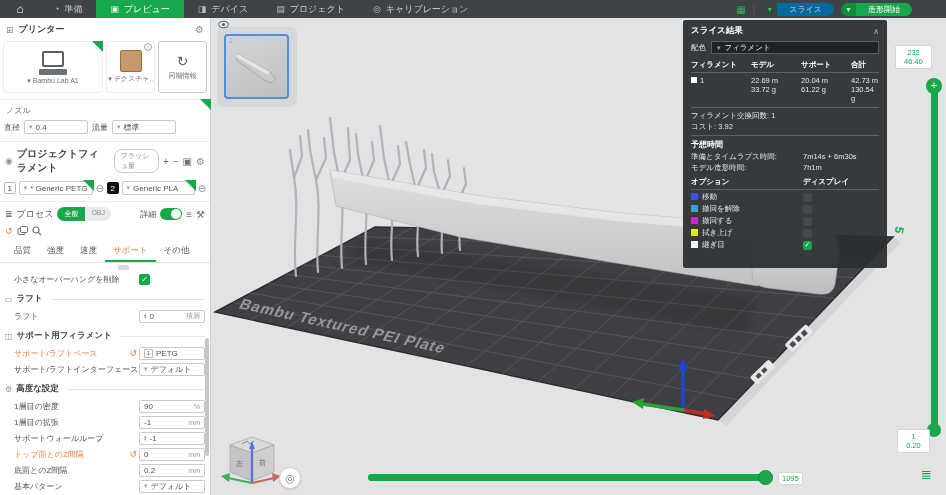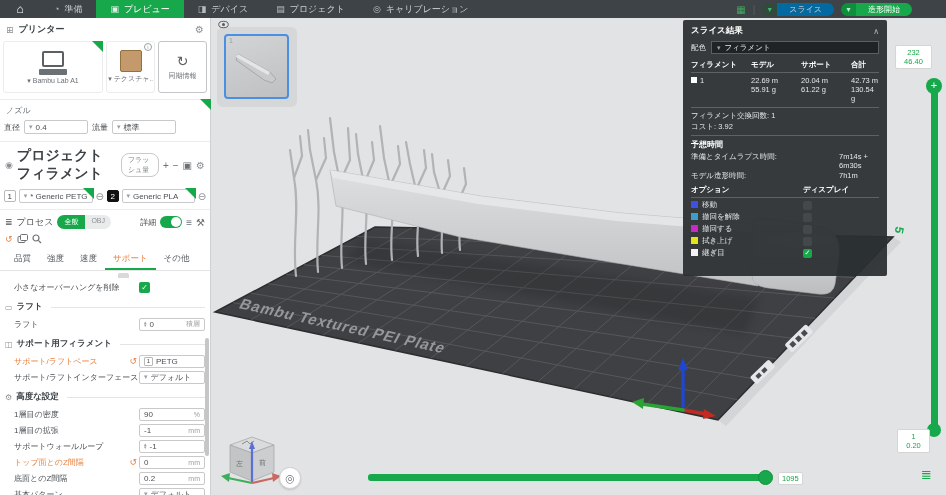--- a/index.html
+++ b/index.html
@@ -47,21 +47,21 @@
   .divider { border-bottom:1px solid #ececec; margin:0 0; }
   .nozzle { position:relative; padding:3px 4px 7px 4px; }
   .nz-title { font-size:8px; color:#6a7075; padding:2px 2px 4px 2px; }
   .nz-row { display:flex; align-items:center; gap:4px; }
   .nz-lab { font-size:8px; color:#4a5055; }
   .selbox { display:flex; align-items:center; gap:3px; border:1px solid #c9c9c9; border-radius:2px; height:14px; padding:0 4px; font-size:8px; background:#fff; position:relative; }
   .selbox .chv { color:#9aa0a3; font-size:7px; }
   .nz-row .selbox { width:64px; }
   .sec-head { display:flex; align-items:center; gap:4px; padding:5px 5px 4px 5px; }
   .sec-head .hicon { color:#8a9094; font-size:9px; }
-  .sec-head .htitle { font-weight:bold; font-size:14px; color:#3c4246; }
+  .sec-head .htitle { font-weight:bold; font-size:10px; color:#3c4246; }
   .pill-outline { border:1px solid #c9c9c9; border-radius:8px; padding:1px 6px; font-size:7px; color:#7a8084; }
   .mini-ic { color:#6a7074; font-size:10px; }
   .fil-row { display:flex; align-items:center; gap:3px; padding:2px 4px 6px 4px; }
   .idx-box { width:12px; height:12px; border:1px solid #b9b9b9; border-radius:2px; display:flex; align-items:center; justify-content:center; font-size:8px; background:#fff; color:#3c4246; }
   .idx-box.dark { background:#111; color:#fff; border-color:#111; }
   .fil-sel { width:76px; position:relative; }
   .fil-sel .selbox { width:100%; }
   .minus-circ { color:#8a9094; font-size:10px; }
   .proc-head { display:flex; align-items:center; gap:4px; padding:5px 5px 3px 5px; }
   .mode-pill { display:flex; border-radius:9px; overflow:hidden; font-size:7px; }
@@ -111,21 +111,21 @@
   .sp-collapse { margin-left:auto; color:#aeb3b5; font-size:8px; }
   .sp-colorrow { display:flex; align-items:center; gap:5px; margin-bottom:4px; }
   .sp-select { flex:1; background:#202326; border:1px solid #5a5f62; height:13px; display:flex; align-items:center; gap:4px; padding:0 5px; color:#e4e6e7; }
   .sp-table { display:grid; grid-template-columns:60px 50px 50px auto; row-gap:1px; }
   .sp-th { font-weight:bold; color:#fff; padding:2px 0; border-bottom:1px solid #5d6265; }
   .sp-td { padding:2px 0 1px 0; line-height:9px; }
   .swatch { display:inline-block; width:6px; height:6px; background:#fff; margin-right:3px; }
   .sp-line { border-top:1px solid #5d6265; margin:3px 0; }
   .sp-kv { margin:1px 0; }
   .sp-sec-title { font-weight:bold; color:#fff; margin:3px 0 2px 0; font-size:8px; }
-  .sp-trow { display:grid; grid-template-columns:112px auto; margin:1px 0;gap:36px; }
+  .sp-trow { display:grid; grid-template-columns:112px auto; margin:1px 0; }
   .sp-opthead { display:grid; grid-template-columns:112px auto; font-weight:bold; color:#fff; border-bottom:1px solid #5d6265; padding-bottom:2px; margin-top:4px; }
   .sp-optrow { display:grid; grid-template-columns:112px auto; align-items:center; margin:2px 0; }
   .sp-optrow .osw { display:inline-block; width:7px; height:7px; margin-right:4px; vertical-align:-1px; }
   .sp-check { width:9px; height:9px; background:#43484b; border-radius:2px; }
   .sp-check.on { background:#17a84b; color:#fff; font-size:7px; display:flex; align-items:center; justify-content:center; }
 
   
   .vtrack { position:absolute; left:931px; top:86px; width:7px; height:346px; background:#17a84b; border-radius:3px; z-index:15; }
   .vhandle-top { position:absolute; left:926px; top:78px; width:16px; height:16px; border-radius:50%; background:#17a84b; color:#fff; font-size:11px; line-height:15px; text-align:center; z-index:16; }
   .vhandle-bot { position:absolute; left:927px; top:423px; width:14px; height:14px; border-radius:50%; background:#17a84b; z-index:16; }
@@ -552,21 +552,21 @@
       </div>
     </div>
     <div class="sp-table">
       <div class="sp-th">フィラメント</div>
       <div class="sp-th">モデル</div>
       <div class="sp-th">サポート</div>
       <div class="sp-th">合計</div>
       <div class="sp-td"><span class="swatch"></span><span>1</span></div>
       <div class="sp-td">
           <span style="display:block">22.69 m</span>
-          <span style="display:block">55.91 g</span>
+          <span style="display:block">33.72 g</span>
         </div>
       <div class="sp-td">
           <span style="display:block">20.04 m</span>
           <span style="display:block">61.22 g</span>
         </div>
       <div class="sp-td">
           <span style="display:block">42.73 m</span>
           <span style="display:block">130.54 g</span>
         </div>
     </div>

